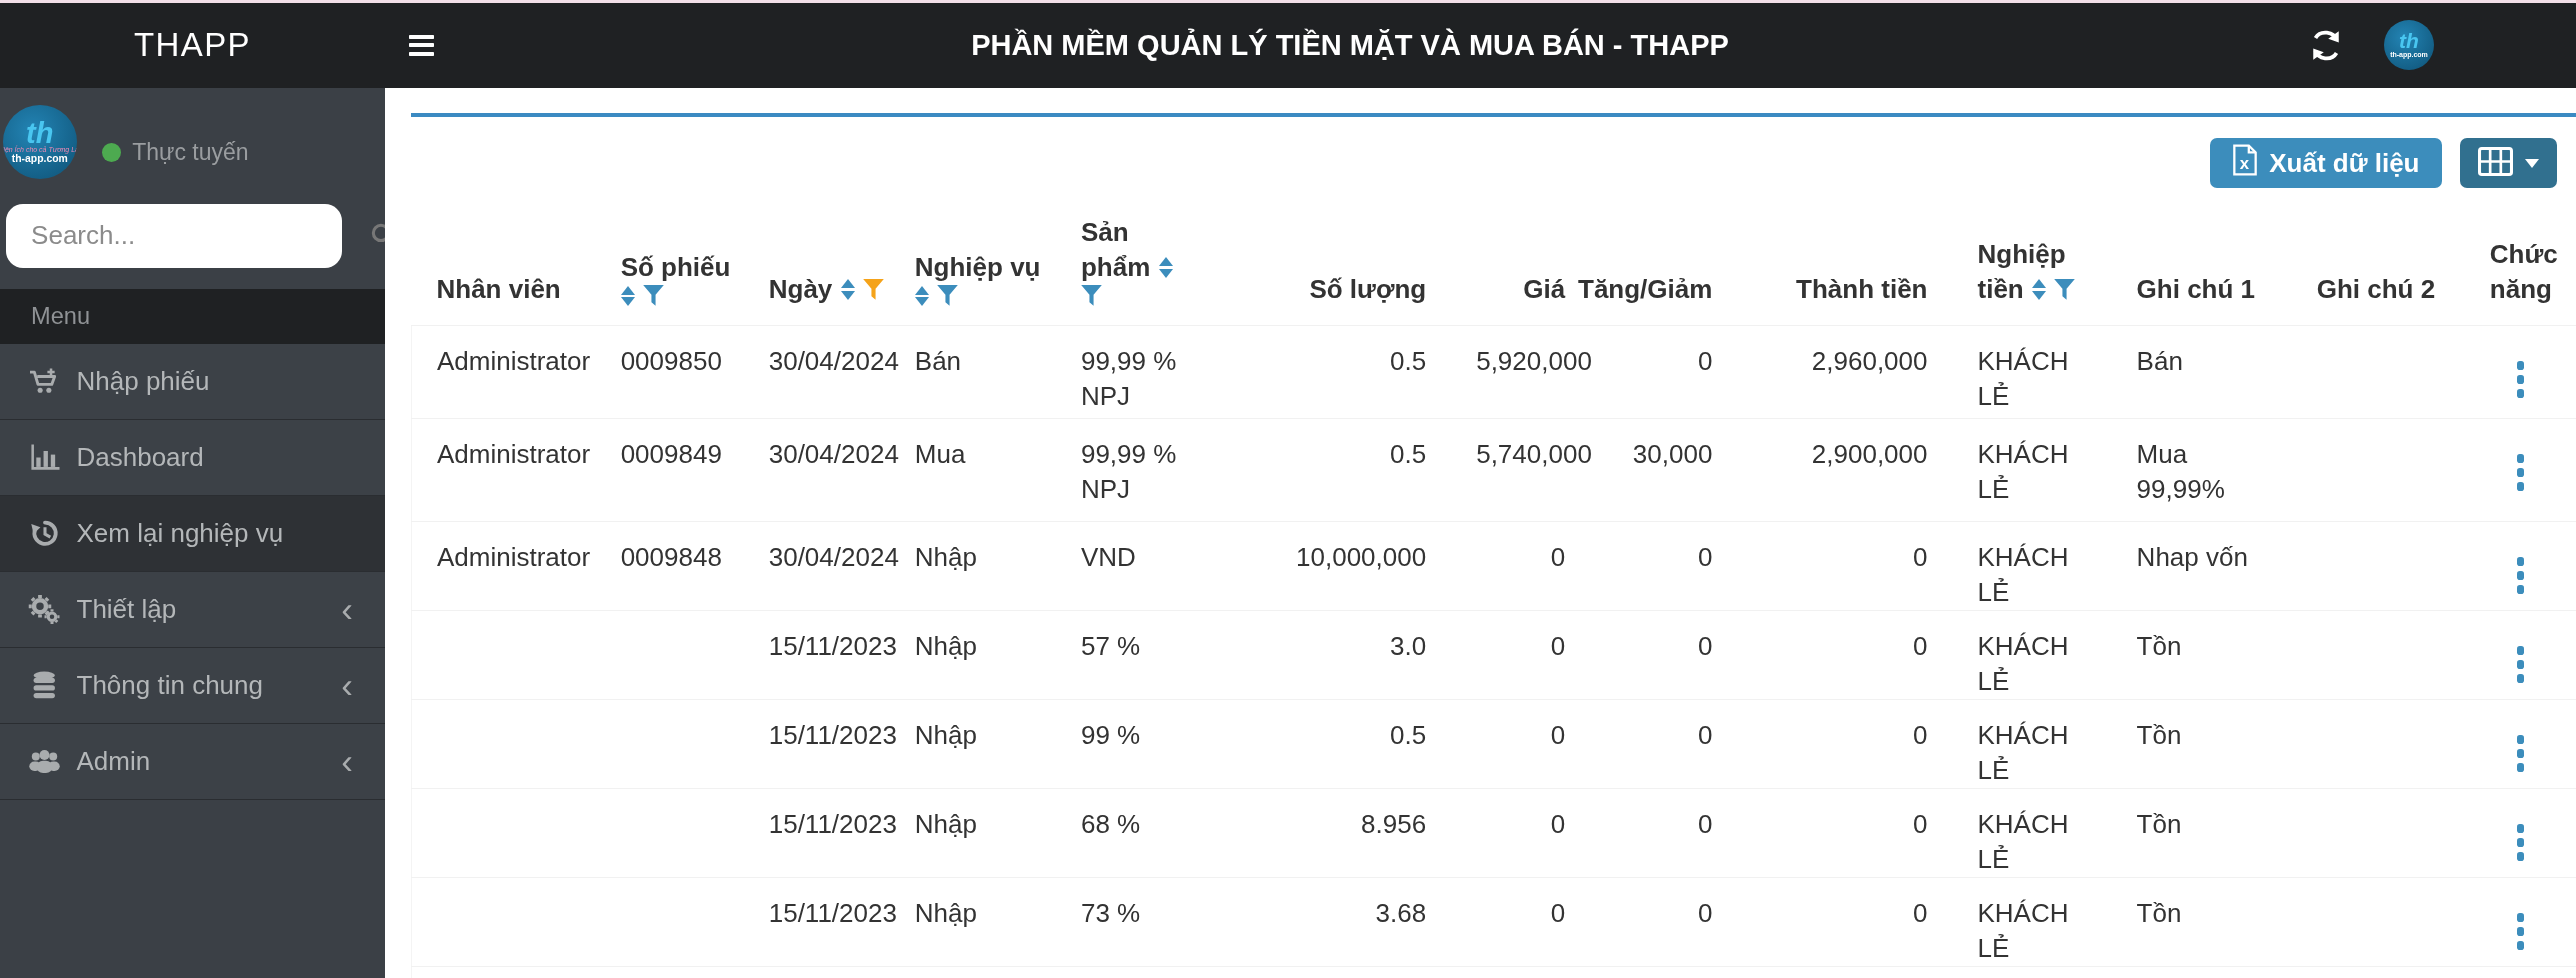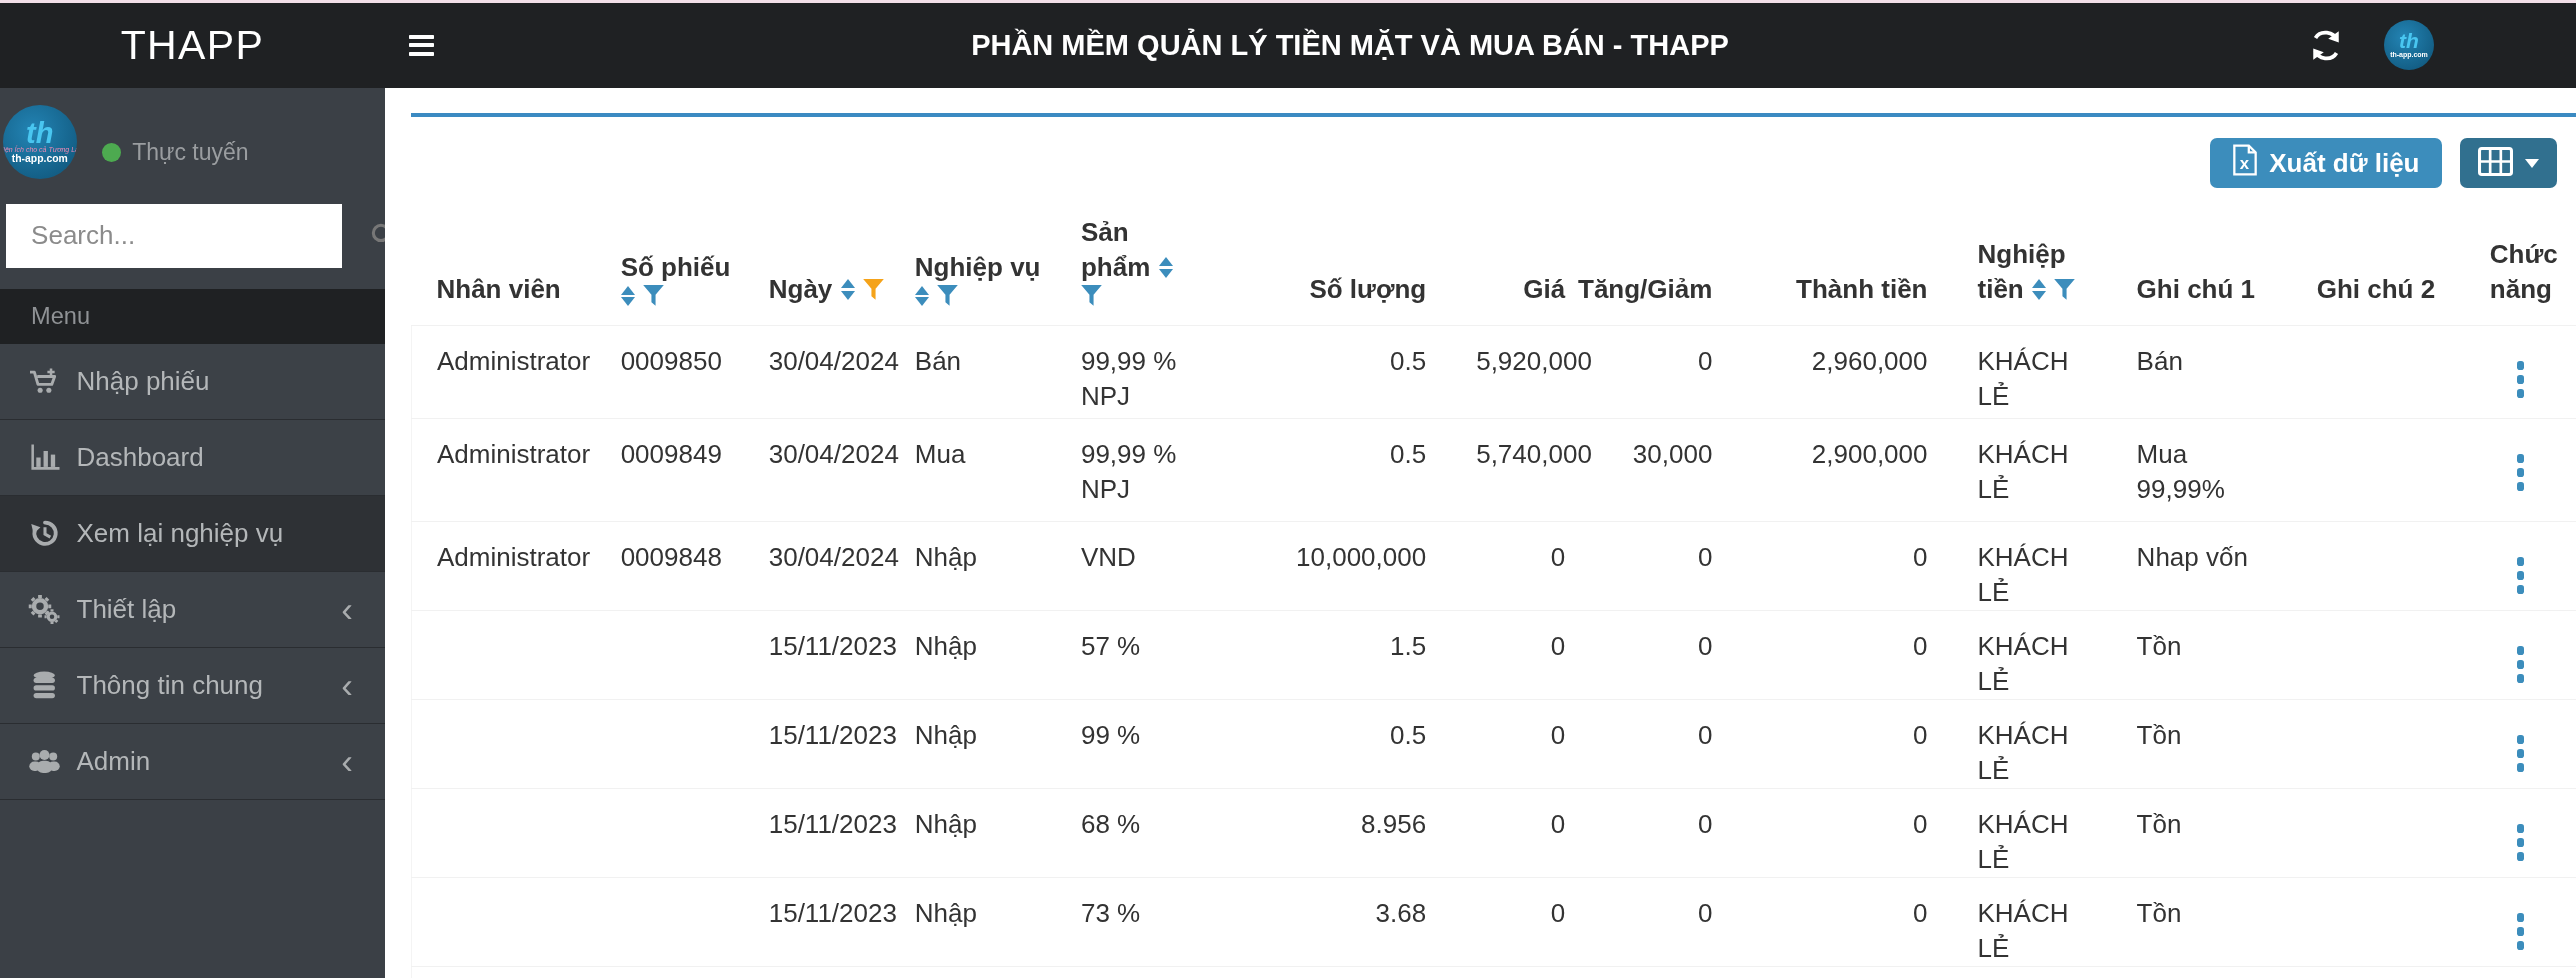--- a/index.html
+++ b/index.html
@@ -1,20 +1,20 @@
 <!DOCTYPE html>
 <html style="font-size:11px"><head>
 <meta charset="utf-8">
 <style>
   html,body{margin:0;padding:0;width:2576px;height:978px;overflow:hidden;background:#fff;
     font-family:"Liberation Sans","DejaVu Sans",sans-serif;-webkit-font-smoothing:antialiased;}
   .window-edge{height:2.8px;background:#f2dfe8;}
   
   .topbar{position:relative;height:85px;background:#1f2123;display:flex;align-items:center;}
-  .brand{width:385px;text-align:center;color:#fff;font-size:41px;letter-spacing:1.4px;}
+  .brand{width:385px;text-align:center;color:#fff;font-size:33px;letter-spacing:1.4px;}
   .hamburger{margin-left:23.6px;width:25px;display:flex;flex-direction:column;gap:4.2px;cursor:pointer;}
   .hamburger span{display:block;height:4.2px;background:#fff;border-radius:0.7px;}
   .topbar-title{position:absolute;left:1350px;top:50%;transform:translate(-50%,-50%);
     color:#fff;font-size:29px;font-weight:bold;white-space:nowrap;}
   .topbar-right{position:absolute;right:0;top:0;height:100%;display:flex;align-items:center;}
   .refresh-btn{margin-right:40px;display:flex;align-items:center;}
   .avatar-sm{width:50px;height:50px;margin-right:142px;}
   
   .logo-circle{border-radius:50%;background:radial-gradient(circle at 40% 35%,#2384b4,#135e85 75%);
     display:flex;flex-direction:column;align-items:center;justify-content:center;overflow:hidden;}
@@ -23,21 +23,21 @@
   .logo-circle .dom{color:#fff;font-weight:bold;white-space:nowrap;}
   .avatar-sm .mark{font-size:21px}.avatar-sm .dom{font-size:7px}
   .avatar-lg{width:74px;height:74px;}
   .avatar-lg .mark{font-size:29px}.avatar-lg .tag{font-size:7px}.avatar-lg .dom{font-size:10.4px}
   
   .sidebar{position:absolute;left:0;top:88px;width:385px;bottom:0;background:#3b4046;}
   .profile{display:flex;align-items:flex-end;padding:16.6px 0 0 2.8px;}
   .status{display:flex;align-items:center;gap:11px;margin:0 0 12.5px 25px;}
   .status-dot{width:19.4px;height:19.4px;border-radius:50%;background:#4daa50;}
   .status-label{color:#9a9da0;font-size:23px;}
-  .searchbox{position:relative;margin:25px 0 0 5.5px;width:336px;height:64px;background:#fff;border-radius:0;
+  .searchbox{position:relative;margin:25px 0 0 5.5px;width:336px;height:64px;background:#fff;border-radius:17px;
     display:flex;align-items:center;}
   .searchbox input{border:none;outline:none;background:transparent;flex:1;margin-left:23.6px;
     font-size:26px;color:#555;font-family:inherit;}
   .searchbox input::placeholder{color:#8b8b8b;}
   .search-ic{margin-right:21px;display:flex;}
   .menu-strip{margin-top:21px;height:55px;background:#1f2123;display:flex;align-items:center;
     color:#8f9295;font-size:23.6px;padding-left:31px;}
   .menu-item{height:75px;display:flex;align-items:center;background:#3c4147;
     border-bottom:1.4px solid #2a2d31;cursor:pointer;}
   .menu-item.active{background:#2e3135;}
@@ -419,21 +419,21 @@
             <td class="col-ghi_chu_1">Nhap vốn</td>
             <td class="col-ghi_chu_2"></td>
             <td class="ac col-chuc_nang"><span class="dots"><i></i><i></i><i></i></span></td>
           </tr>
           <tr class="group" style="height: 64px;">
             <td class="col-nhan_vien"></td>
             <td class="col-so_phieu"></td>
             <td class="col-ngay">15/11/2023</td>
             <td class="col-nghiep_vu">Nhập</td>
             <td class="col-san_pham">57 %</td>
-            <td class="ar col-so_luong">1.5</td>
+            <td class="ar col-so_luong">3.0</td>
             <td class="ar col-gia">0</td>
             <td class="ar col-tang_giam">0</td>
             <td class="ar col-thanh_tien">0</td>
             <td class="col-khach_hang">KHÁCH LẺ</td>
             <td class="col-ghi_chu_1">Tồn</td>
             <td class="col-ghi_chu_2"></td>
             <td class="ac col-chuc_nang"><span class="dots"><i></i><i></i><i></i></span></td>
           </tr>
           <tr class="group" style="height: 64px;">
             <td class="col-nhan_vien"></td>

